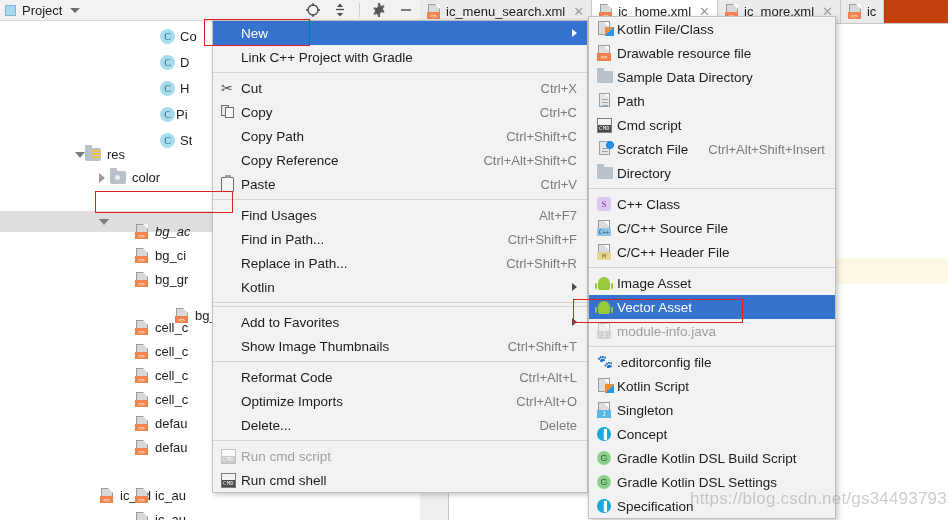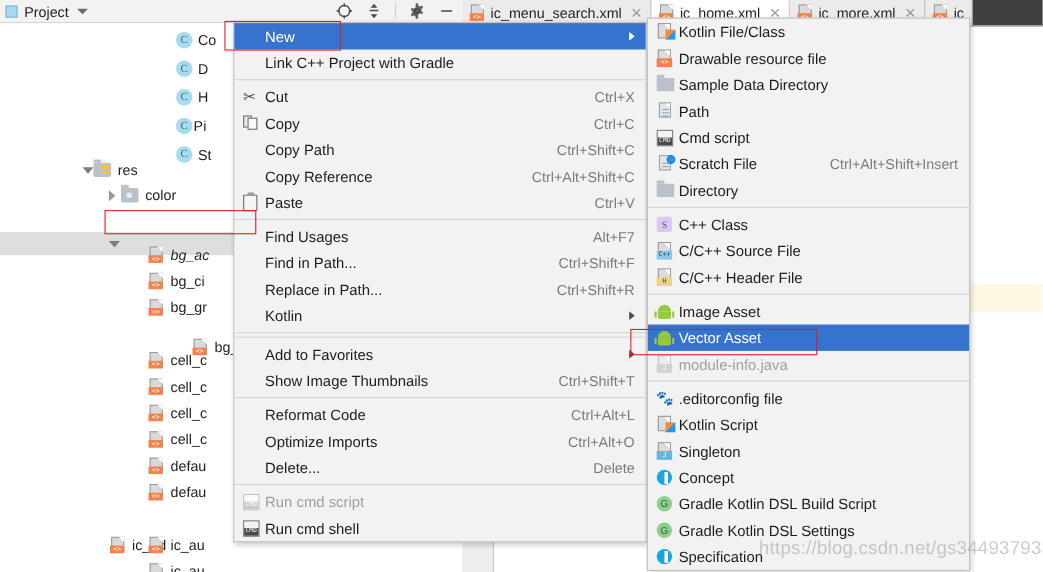--- a/index.html
+++ b/index.html
@@ -28,21 +28,21 @@
     width: 0; height: 0; border-left: 5px solid transparent; border-right: 5px solid transparent;
     border-top: 5px solid #6b6b6b; margin-left: 2px;
   }
   .tw-actions { margin-left: auto; display: flex; align-items: center; gap: 11px; padding-right: 6px; }
   .tw-sep { width: 1px; height: 14px; background: #cfcfcf; }
   .ic { width: 16px; height: 16px; display: block; }
 
   
   .tabs {
     position: absolute; left: 420px; top: 0; right: 0; height: 24px;
-    background: #404040; display: flex; align-items: stretch;
+    background: #c2410c; display: flex; align-items: stretch;
     border-bottom: 1px solid #c8c8c8;
   }
   .tab {
     display: flex; align-items: center; gap: 5px; padding: 0 7px;
     border-right: 1px solid #c9c9c9; font-size: 13px; color: #1e1e1e;
     background: #ebebeb; white-space: nowrap;
   }
   .tab.active { background: #ffffff; }
   .tab .x { color: #9b9b9b; font-size: 13px; margin-left: 3px; }
   .xmlicon { position: relative; width: 14px; height: 15px; flex: none; }
@@ -549,21 +549,21 @@
     <div class="mitem">
       <span class="mico">
           <span class="cmd-ico">
             <span>CMD</span>
           </span>
         </span>
       <span class="mlabel">Run cmd shell</span>
     </div>
   </div>
 
-  <div class="menu" style="left:588px; top:16px; width:294px;">
+  <div class="menu" style="left:588px; top:16px; width:248px;">
     <div class="mitem">
       <span class="mico">
         <span class="sico">
             <span class="doc">
               <span class="fold"></span>
             </span>
             <span class="kotlin-ico"></span>
           </span>
       </span>
       <span class="mlabel">Kotlin File/Class</span>

